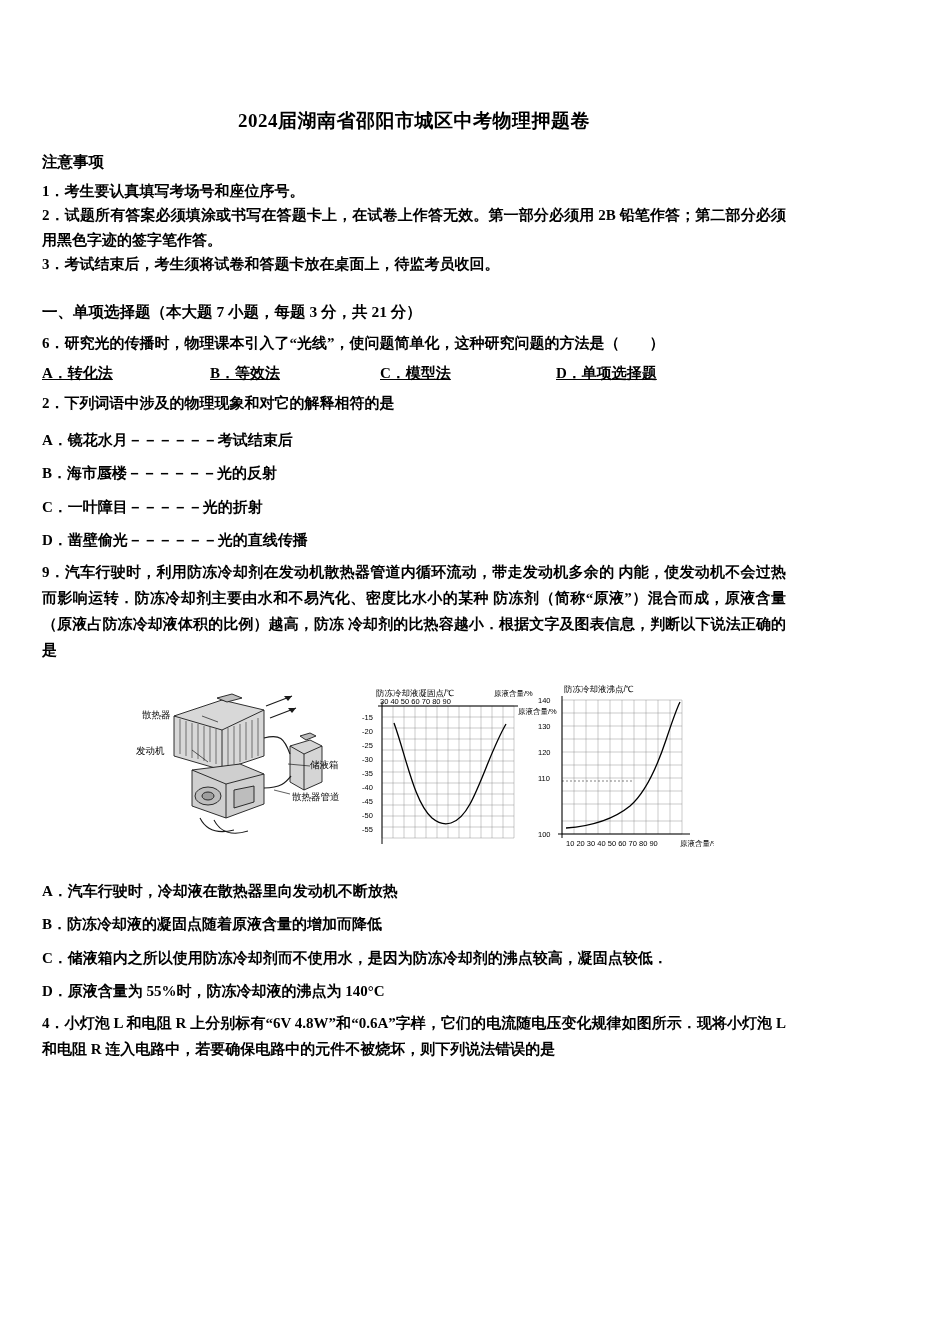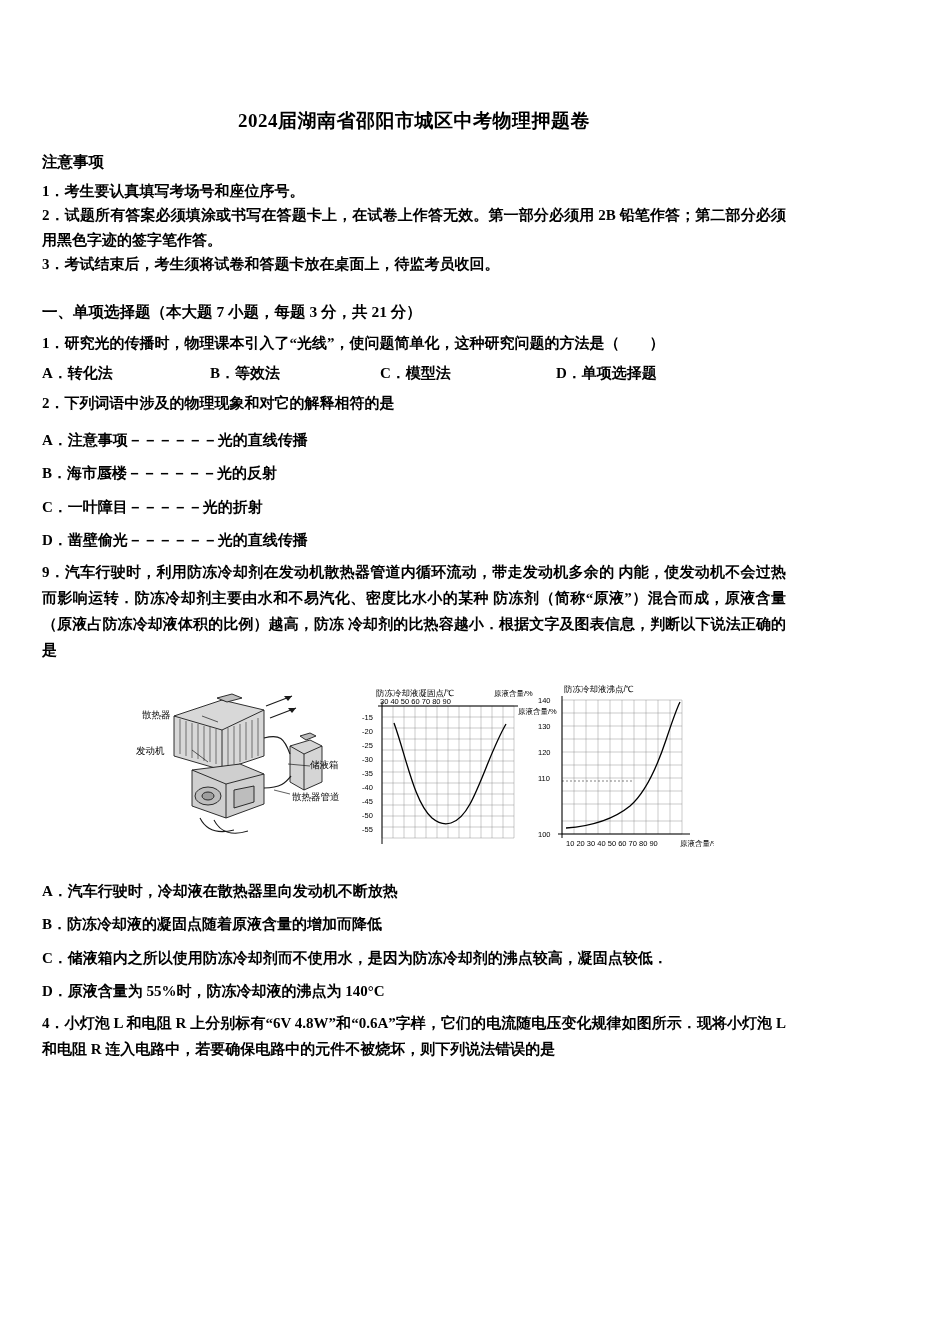--- a/index.html
+++ b/index.html
@@ -59,20 +59,21 @@
     margin-top: 7px;
   }
   .opts-row {
     font-size: 15px;
     font-weight: bold;
     margin-top: 8px;
     display: flex;
   }
   .opts-row .opt {
     display: inline-block;
+    text-decoration: underline;
   }
   .opt-a { width: 168px; }
   .opt-b { width: 170px; }
   .opt-c { width: 176px; }
   .opt-d { width: 180px; }
   .opt-line {
     font-size: 15px;
     font-weight: bold;
     margin-top: 12px;
     line-height: 1.5;
@@ -107,30 +108,30 @@
 
   <div class="content">
 
     <div class="notice-head">注意事项</div>
     <div class="notice-item">1．考生要认真填写考场号和座位序号。</div>
     <div class="notice-item">2．试题所有答案必须填涂或书写在答题卡上，在试卷上作答无效。第一部分必须用 2B 铅笔作答；第二部分必须用黑色字迹的签字笔作答。</div>
     <div class="notice-item">3．考试结束后，考生须将试卷和答题卡放在桌面上，待监考员收回。</div>
 
     <div class="section-head">一、单项选择题（本大题 7 小题，每题 3 分，共 21 分）</div>
 
-    <div class="q">1．研究光的传播时，物理课本引入了“光线”，使问题简单化，这种研究问题的方法是（　　）</div>
+    <div class="q">6．研究光的传播时，物理课本引入了“光线”，使问题简单化，这种研究问题的方法是（　　）</div>
     <div class="opts-row">
       <span class="opt opt-a">A．转化法</span>
       <span class="opt opt-b">B．等效法</span>
       <span class="opt opt-c">C．模型法</span>
       <span class="opt opt-d">D．单项选择题</span>
     </div>
 
     <div class="q">2．下列词语中涉及的物理现象和对它的解释相符的是</div>
-    <div class="opt-line">A．注意事项－－－－－－光的直线传播</div>
+    <div class="opt-line">A．镜花水月－－－－－－考试结束后</div>
     <div class="opt-line2">B．海市蜃楼－－－－－－光的反射</div>
     <div class="opt-line2">C．一叶障目－－－－－光的折射</div>
     <div class="opt-line2">D．凿壁偷光－－－－－－光的直线传播</div>
 
     <div class="q">9．汽车行驶时，利用防冻冷却剂在发动机散热器管道内循环流动，带走发动机多余的 内能，使发动机不会过热而影响运转．防冻冷却剂主要由水和不易汽化、密度比水小的某种 防冻剂（简称“原液”）混合而成，原液含量（原液占防冻冷却液体积的比例）越高，防冻 冷却剂的比热容越小．根据文字及图表信息，判断以下说法正确的是</div>
 
     <div class="figure-wrap">
       <div class="figure">
         <svg width="600" height="190" viewBox="0 0 600 190" xmlns="http://www.w3.org/2000/svg">
 

